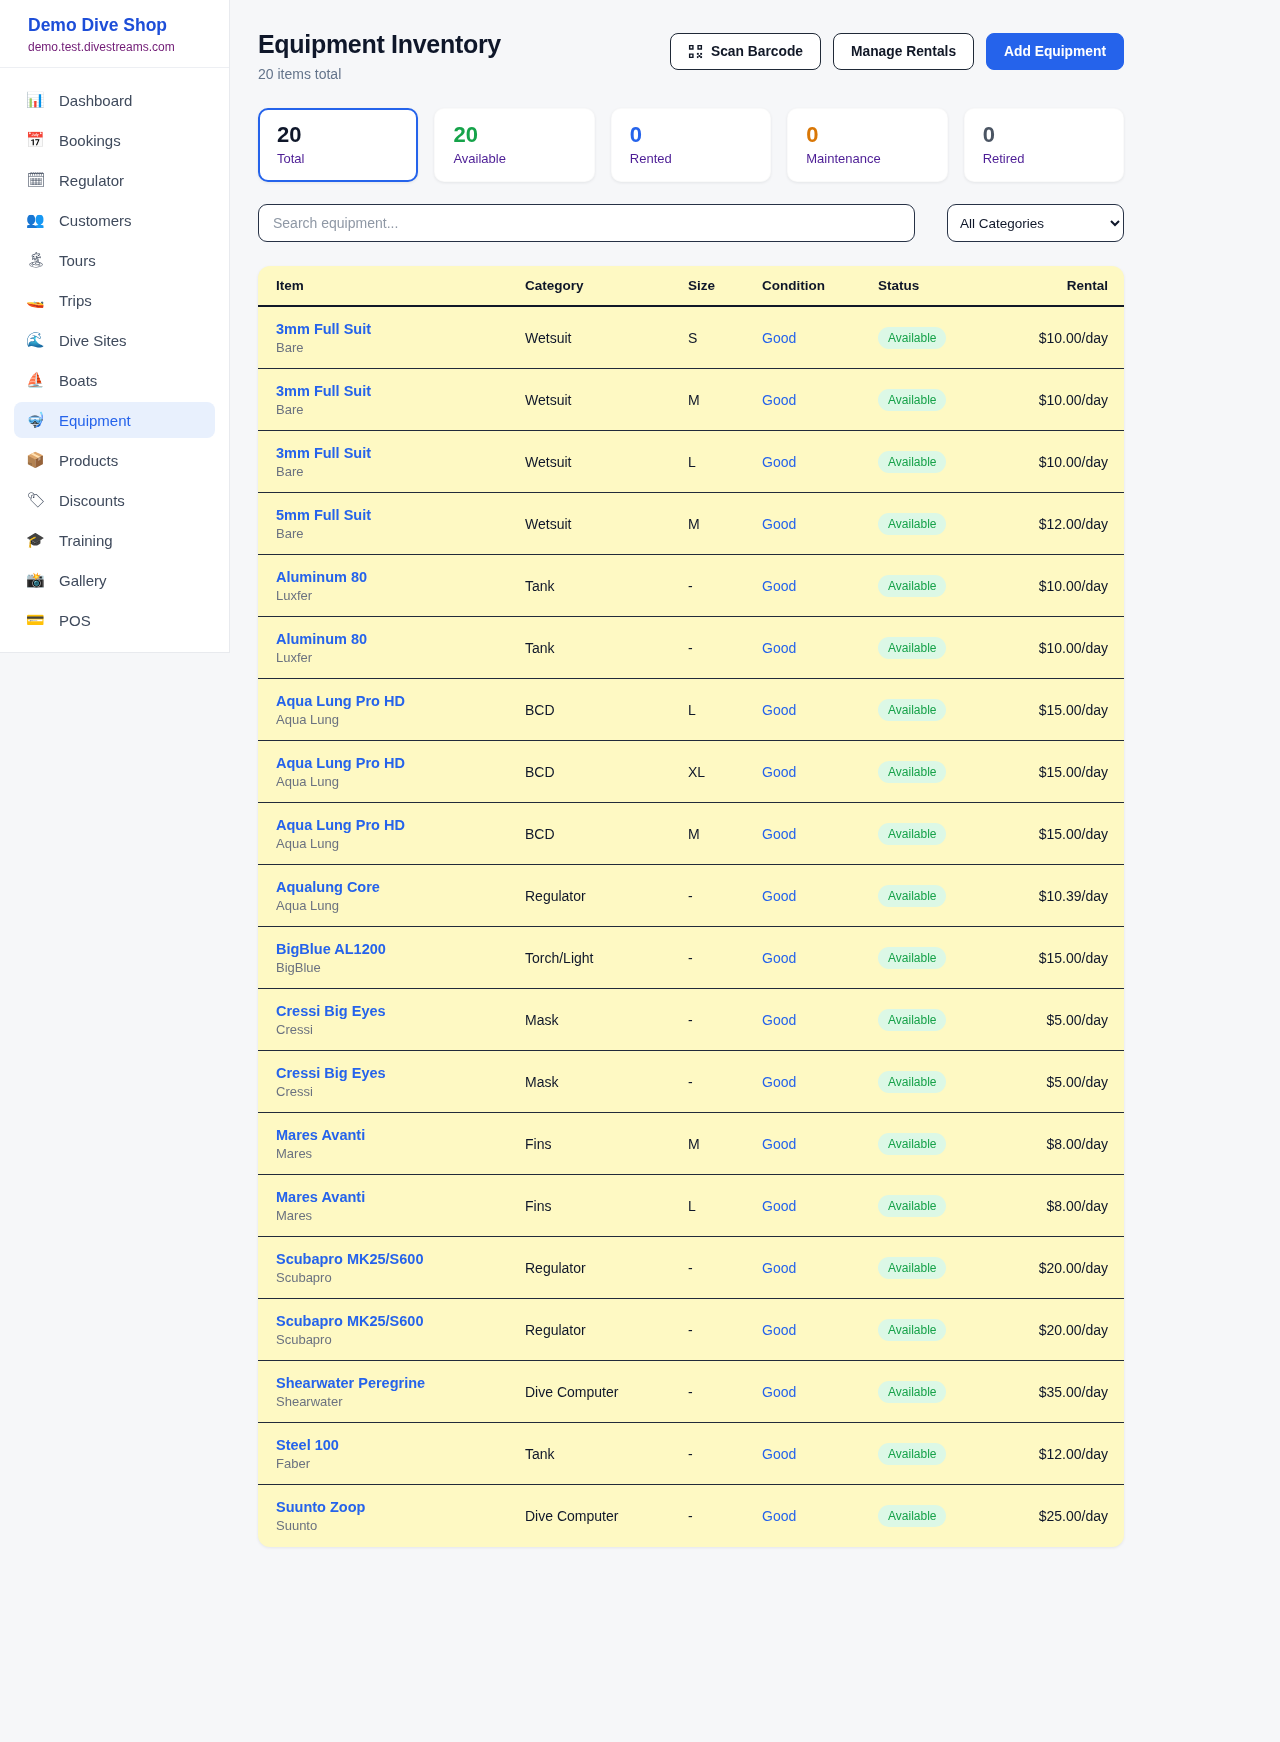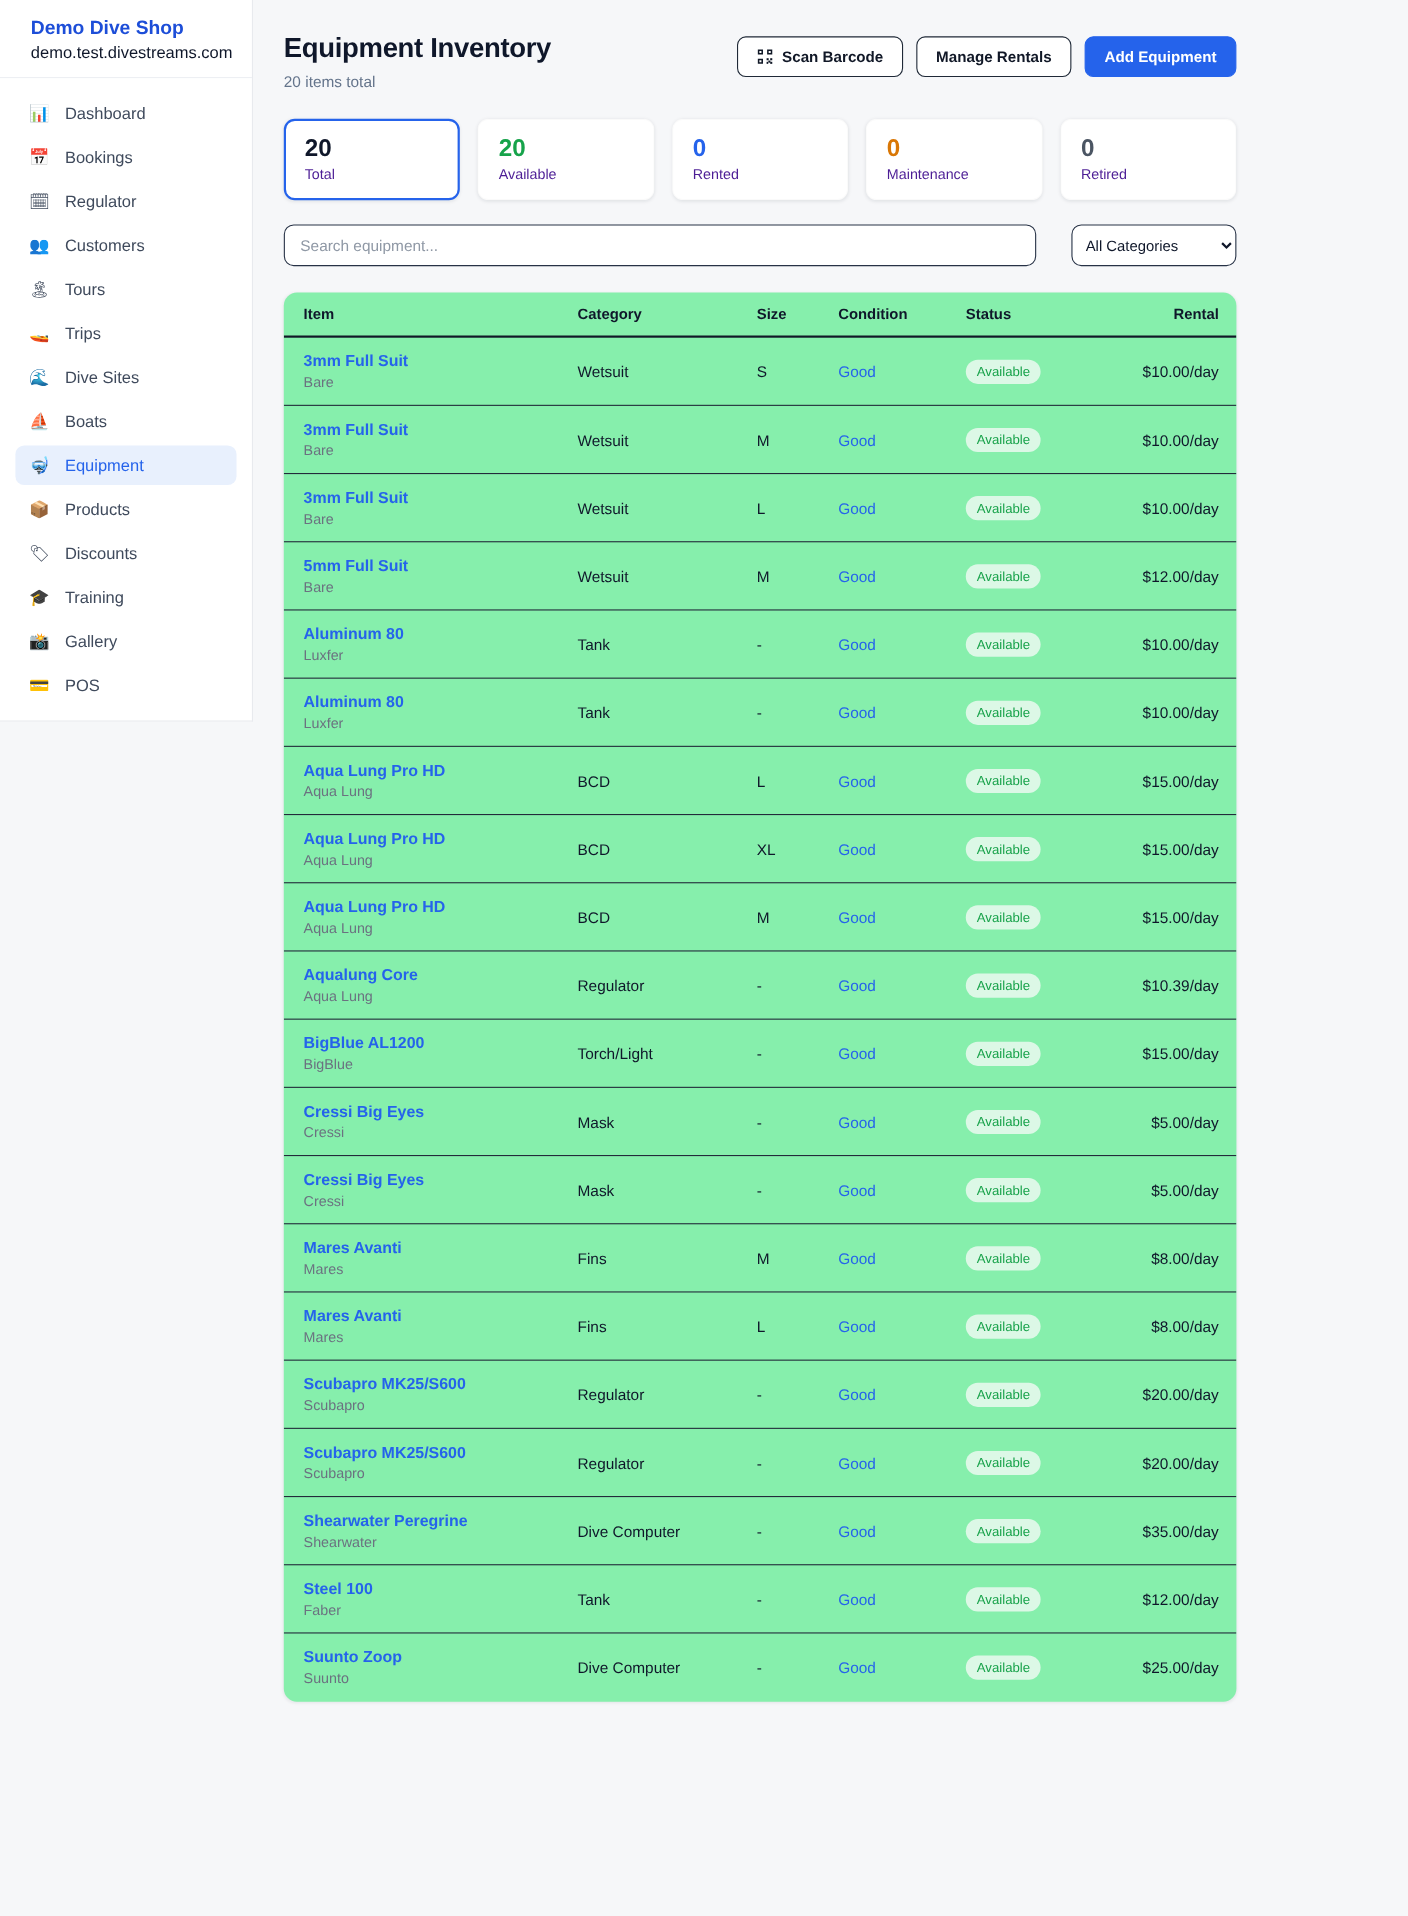--- a/index.html
+++ b/index.html
@@ -12,21 +12,21 @@
   }
   .app { display:flex; align-items:flex-start; }
 
   
   aside {
     width:230px; background:#ffffff; flex:none;
     border-right:1px solid #e8eaee; border-bottom:1px solid #e8eaee;
   }
   .side-head { padding:15px 28px 13px; border-bottom:1px solid #edeff3; }
   .shop-name { color:#1d4ed8; font-weight:bold; font-size:17.5px; cursor:pointer; }
-  .shop-domain { color:#0f172a; font-size:15px; margin-top:4px; }
+  .shop-domain { color:#701a75; font-size:12px; margin-top:4px; }
   nav { padding:14px 14px 10px; }
   .nav-item {
     display:flex; align-items:center; gap:13px;
     padding:9px 12px; border-radius:8px; margin-bottom:4px;
     color:#3f4a5c; font-size:15px; cursor:pointer;
   }
   .nav-item.active { background:#e8f0fd; color:#2563eb; }
   .nav-ic { width:20px; font-size:15px; text-align:center; flex:none; }
   .side-user {
     display:flex; align-items:center; gap:9px;
@@ -70,26 +70,26 @@
   .stat-v { font-size:22px; font-weight:800; color:#0f172a; }
   .stat-l { font-size:13px; color:#4c1d95; margin-top:3px; }
 
   .filter-row { display:flex; gap:32px; margin-top:22px; }
   .search {
     flex:1; height:38px; border:1px solid #273246; border-radius:9px;
     padding:0 14px; font-size:14px; font-family:inherit; color:#111827; background:#fff;
   }
   .search::placeholder { color:#8f98a5; }
   .cat-select {
-    width:150px; height:38px; border:1px solid #273246; border-radius:9px;
+    width:177px; height:38px; border:1px solid #273246; border-radius:9px;
     background:#fff; font-size:13.5px; font-family:inherit; padding:0 8px; color:#0f172a;
   }
 
   .card {
-    background:#86efac; border-radius:12px; overflow:hidden;
+    background:#fef9c3; border-radius:12px; overflow:hidden;
     box-shadow:0 1px 3px rgba(16,24,40,.08); margin-top:24px;
   }
   .thead, .trow {
     display:grid;
     grid-template-columns:249px 163px 74px 116px 150px 1fr;
     align-items:center;
     padding:0 16px 0 18px;
   }
   .thead { height:41px; border-bottom:2px solid #111827; }
   .th { font-size:13.5px; font-weight:700; color:#0f172a; }

